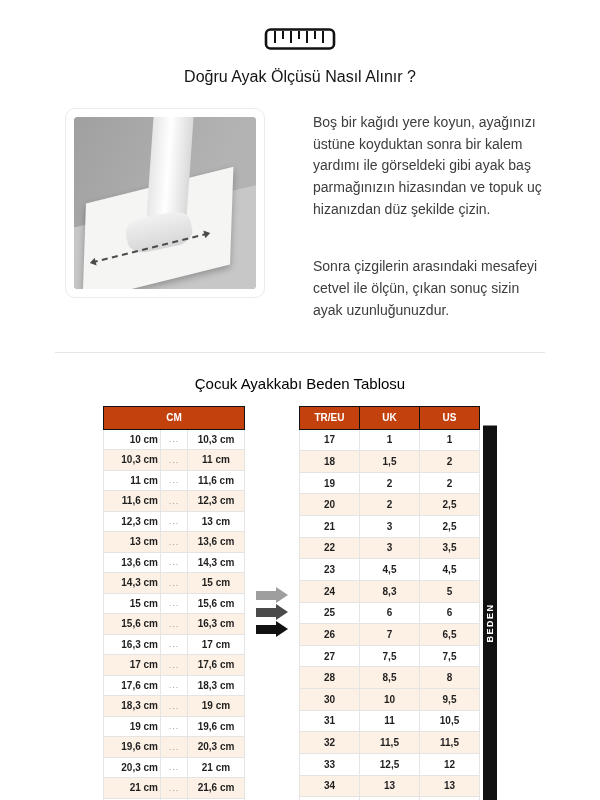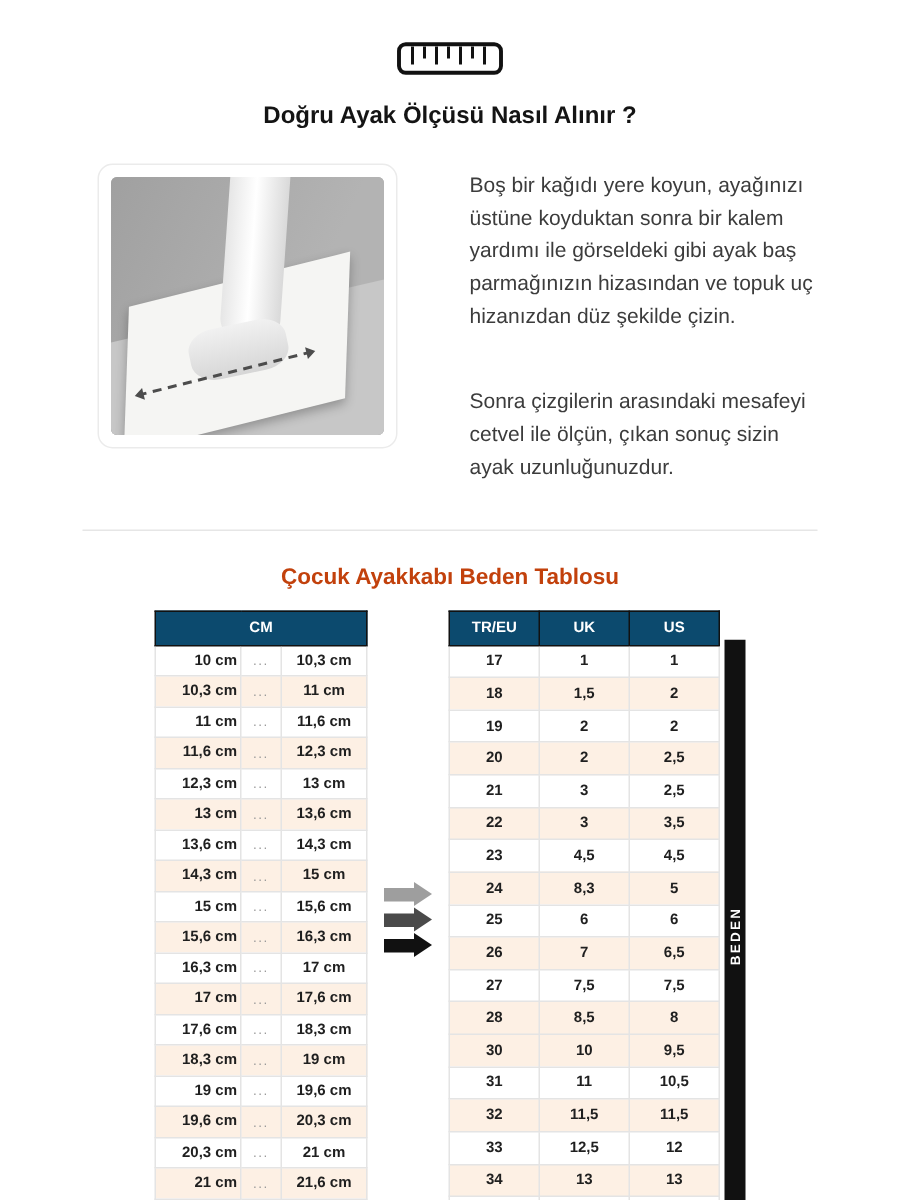--- a/index.html
+++ b/index.html
@@ -3,21 +3,21 @@
 <meta charset="utf-8">
 <style>
   html,body { margin:0; padding:0; background:#ffffff; }
   .page {
     width:600px; height:800px; margin:0 auto; background:#ffffff;
     font-family:"Liberation Sans", sans-serif; color:#1a1a1a;
     overflow:hidden; position:relative;
   }
   
   .top { text-align:center; padding-top:26px; }
-  .top h1 { font-size:16px; font-weight:bold; margin:12px 0 0; color:#141414; }
+  .top h1 { font-size:16px; font-weight:normal; margin:12px 0 0; color:#141414; }
 
   
   .howto { display:flex; gap:26px; padding:22px 55px 0 65px; }
   .photo-card {
     width:200px; height:190px; flex-shrink:0; box-sizing:border-box;
     border:1px solid #ebebeb; border-radius:10px; padding:8px; background:#fff;
   }
   .photo { position:relative; width:100%; height:100%; overflow:hidden; border-radius:4px; background:#adadad; }
   .wall  { position:absolute; inset:0; background:linear-gradient(115deg,#a0a0a0 0%,#b3b3b3 65%); }
   .floor { position:absolute; left:-20%; bottom:-32%; width:150%; height:80%; background:#c7c7c7; transform:rotate(-13deg); }
@@ -33,25 +33,25 @@
   .dash::before { left:-2px;  border-right:6px solid #4c4c4c; }
   .dash::after  { right:-2px; border-left:6px solid #4c4c4c; }
 
   .texts { flex:1; font-size:14px; line-height:1.55; color:#3c3c3c;margin-left:22px; }
   .texts p { margin:4px 0 0; }
   .texts p + p { margin-top:36px; }
 
   .divider { border:none; border-top:1px solid #e6e6e6; margin:30px 55px 0; }
 
   
-  .size-title { text-align:center; font-size:15px; font-weight:bold; margin:22px 0 14px; color:#c2410c; }
+  .size-title { text-align:center; font-size:15px; font-weight:normal; margin:22px 0 14px; color:#000000; }
 
   .tables { display:flex; justify-content:center; align-items:stretch; }
   table { border-collapse:collapse; }
-  th { background:#0c4a6e; color:#ffffff; font-size:10px; font-weight:bold; height:20px; border:1px solid #111111; }
+  th { background:#c2410c; color:#ffffff; font-size:10px; font-weight:bold; height:20px; border:1px solid #111111; }
   td { border:1px solid #e4e4e4; height:19.5px; padding:0 2px; text-align:center;
        font-size:10px; font-weight:bold; color:#1f1f1f; background:#ffffff; }
   tr.alt td { background:#fdf0e4; }
   td.sep { color:#9a9a9a; font-weight:normal; font-size:9px; letter-spacing:1px; }
   .cm-table  td:nth-child(1){ width:52px;text-align:right; }
   .cm-table  td:nth-child(2){ width:22px; }
   .cm-table  td:nth-child(3){ width:52px; }
   .size-table td { width:55px; }
 
   .arrows { width:54px; display:flex; flex-direction:column; align-items:center; justify-content:center; gap:8px; }

